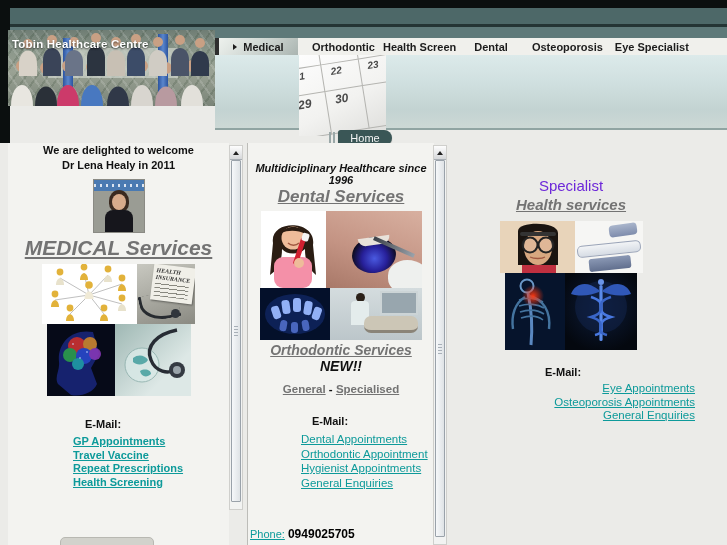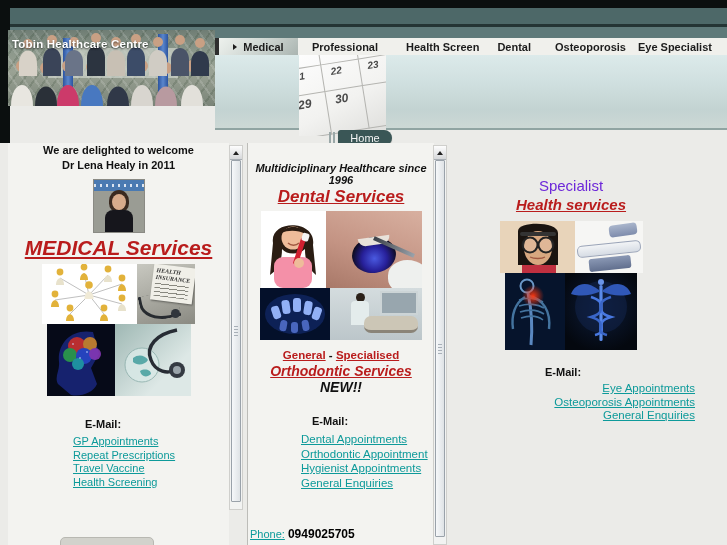--- a/index.html
+++ b/index.html
@@ -27,21 +27,21 @@
     text-shadow:0 1px 2px rgba(0,0,0,.65);letter-spacing:.2px;}
 
   
   .navbar{position:absolute;left:215px;top:38px;width:512px;height:17px;background:#f0f0ec;
     display:flex;align-items:center;font-size:11px;font-weight:bold;color:#1c1c1c;}
   .nav-edge{width:4px;height:17px;background:#2e2e2e;flex:0 0 auto;}
   .tab{white-space:nowrap;cursor:pointer;}
   .tab.selected{width:79px;height:17px;display:flex;align-items:center;justify-content:center;gap:6px;
     background:linear-gradient(135deg,#eef2ee 0%,#ccd4d0 55%,#aab4b0 100%);}
   .tri{width:0;height:0;border-left:4px solid #1c1c1c;border-top:3px solid transparent;border-bottom:3px solid transparent;}
-  .t1{margin-left:14px;} .t2{margin-left:28px;text-align:center;} .t3{margin-left:18px;} .t4{margin-left:24px;} .t5{margin-left:12px;}
+  .t1{margin-left:14px;} .t2{margin-left:8px;text-align:center;} .t3{margin-left:18px;} .t4{margin-left:24px;} .t5{margin-left:12px;}
 
   
   .teal-band{position:absolute;left:215px;top:55px;width:512px;height:73px;
     background:linear-gradient(180deg,#dceaea 0%,#cfdfdf 40%,#c3d3d2 75%,#ccd8d5 100%);
     border-bottom:2px solid #90a4a2;}
   .calendar{position:absolute;left:299px;top:55px;width:87px;height:81px;overflow:hidden;}
   .cal-sheet{position:absolute;left:-10px;top:-12px;width:112px;height:102px;
     background:linear-gradient(160deg,#ffffff 0%,#f2f2f0 55%,#d9d9d6 100%);
     transform:rotate(-9deg);box-shadow:2px 3px 4px rgba(0,0,0,.3);}
   .cal-row{display:flex;}
@@ -55,30 +55,30 @@
   .home-btn{width:54px;height:16px;background:#3a5656;border-radius:3px 9px 9px 3px;
     color:#f2f4f4;font-size:11px;line-height:16px;text-align:center;cursor:pointer;
     box-shadow:0 1px 1px rgba(0,0,0,.3);}
 
   
   .col{position:absolute;top:143px;height:402px;background:#f3f3f0;overflow:hidden;}
   #col-medical{left:8px;width:221px;}
   #col-dental{left:247px;width:186px;border-left:1px solid #bcbcb8;}
   #col-specialist{left:447px;width:248px;background:#ebebe8;}
   .center{text-align:center;}
-  .accent{color:#b91c1c;}
+  .accent{color:#737373;}
   .welcome{font-size:11px;font-weight:bold;line-height:15px;}
   .big-title{font-size:21px;font-weight:bold;font-style:italic;text-decoration:underline;margin-top:3px;cursor:pointer;}
   .mid-title{font-size:17px;font-weight:bold;font-style:italic;text-decoration:underline;margin-top:1px;cursor:pointer;}
   .sm-title{font-size:15px;font-weight:bold;font-style:italic;text-decoration:underline;cursor:pointer;}
   .tagline{margin:11px auto 0;width:196px;font-size:11px;font-weight:bold;font-style:italic;line-height:15px;}
   .tagline .lk{text-decoration:underline;cursor:pointer;}
   .email-label{font-weight:bold;font-size:11px;}
   .tlink{display:block;color:#0d9a9a;text-decoration:underline;cursor:pointer;}
-  .links-med{margin-top:5px;padding-left:65px;font-size:11px;}
+  .links-med{margin-top:5px;padding-left:65px;font-size:11px;font-weight:bold;}
   .links-med .tlink{line-height:13.5px;}
   .links-den{margin-top:5px;padding-left:53px;font-size:11.5px;}
   .links-den .tlink{line-height:14.5px;}
   .links-spec{margin-top:4px;padding-left:83px;font-size:11.5px;text-align:right;}
   .links-spec .tlink{line-height:13.5px;}
   .phone-line{font-size:11px;}
   .phone-line .plabel{color:#0d9a9a;text-decoration:underline;cursor:pointer;}
   .phone-line b{color:#000;font-size:12px;}
   .stub{position:absolute;left:52px;top:394px;width:92px;height:10px;background:#d2d2cc;
     border:1px solid #b8b8b2;border-radius:5px 5px 0 0;}
@@ -202,21 +202,21 @@
     </svg>
     <div class="site-title">Tobin Healthcare Centre</div>
   </div>
 
   <div class="navbar">
     <div class="nav-edge"></div>
     <div class="tab selected">
       <span class="tri"></span>
       <span>Medical</span>
     </div>
-    <div class="tab t1">Professional</div>
+    <div class="tab t1">Orthodontic</div>
     <div class="tab t2">Health Screen</div>
     <div class="tab t3">Dental</div>
     <div class="tab t4">Osteoporosis</div>
     <div class="tab t5">Eye Specialist</div>
   </div>
 
   <div class="teal-band"></div>
   <div class="calendar">
     <div class="cal-sheet">
       <div class="cal-row r1">
@@ -344,22 +344,22 @@
           <circle cx="62" cy="46" r="8" fill="#343a42"></circle>
             <circle cx="62" cy="46" r="4" fill="#9aa4aa"></circle>
         </svg>
       </div>
     </div>
 
 
     <div class="email-label" style="margin-top:22px;padding-left:77px;">E-Mail:</div>
     <div class="links-med">
       <a class="tlink">GP Appointments</a>
+      <a class="tlink">Travel Vaccine</a>
       <a class="tlink">Repeat Prescriptions</a>
-      <a class="tlink">Travel Vaccine</a>
       <a class="tlink">Health Screening</a>
     </div>
 
     <div class="stub"></div>
   </div>
 
   <div class="vscroll" id="sb-left">
     <div class="sb-btn">
         <span class="sb-tri-up"></span>
       </div>
@@ -409,28 +409,28 @@
         </svg>
       </div>
       <div class="ph img-chair">
         <div class="window"></div>
           <div class="head"></div>
           <div class="scrub"></div>
           <div class="chair"></div>
       </div>
     </div>
 
+    <div class="center" style="margin-top:2px;font-size:14px;font-weight:bold;font-style:italic;">
+      <span class="accent" style="text-decoration:underline;cursor:pointer;">Orthodontic Services</span>
+      <span>NEW!!</span>
+    </div>
     <div class="center" style="margin-top:9px;font-size:11.5px;font-weight:bold;">
       <span class="accent" style="text-decoration:underline;cursor:pointer;">General</span>
       <span>-</span>
       <span class="accent" style="text-decoration:underline;cursor:pointer;">Specialised</span>
-    </div>
-    <div class="center" style="margin-top:2px;font-size:14px;font-weight:bold;font-style:italic;">
-      <span class="accent" style="text-decoration:underline;cursor:pointer;">Orthodontic Services</span>
-      <span>NEW!!</span>
     </div>
 
     <div class="email-label" style="margin-top:20px;padding-left:64px;">E-Mail:</div>
     <div class="links-den">
       <a class="tlink">Dental Appointments</a>
       <a class="tlink">Orthodontic Appointment</a>
       <a class="tlink">Hygienist Appointments</a>
       <a class="tlink">General Enquiries</a>
     </div>
 

